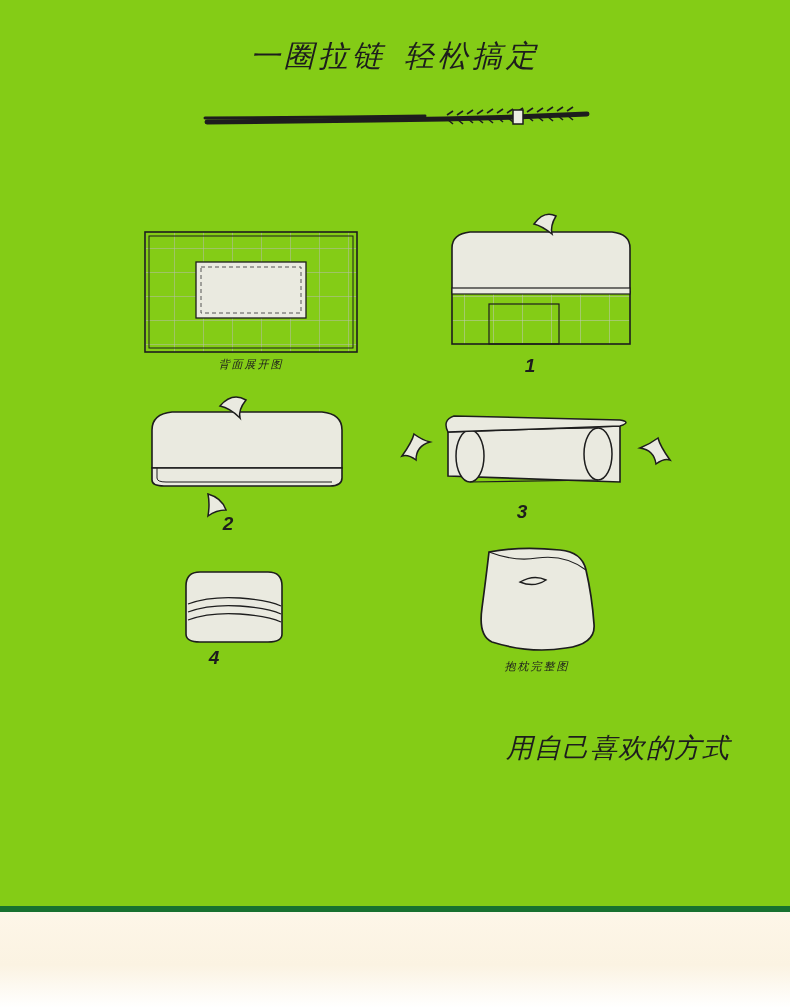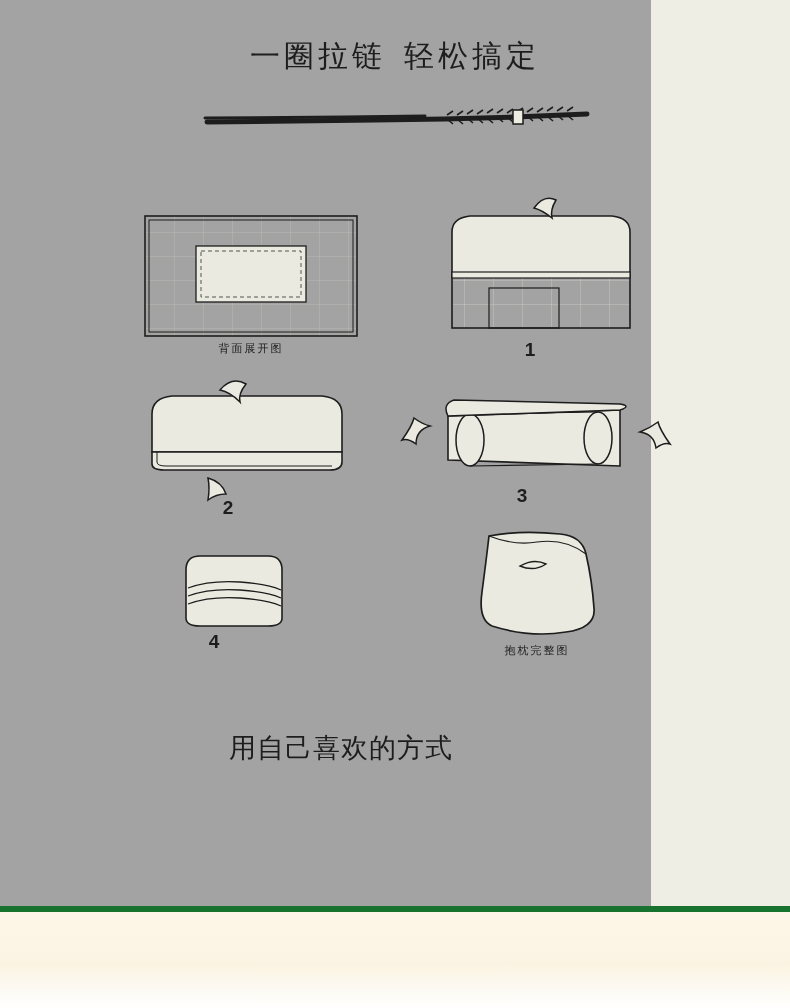--- a/index.html
+++ b/index.html
@@ -8,23 +8,24 @@
     width: 790px;
     height: 1008px;
     background: #eeeee4;
     font-family: "Liberation Sans", sans-serif;
     color: #222;
     position: relative;
     overflow: hidden;
   }
   .page {
     position: relative;
-    width: 651px;
+    width: 790px;
     height: 1008px;
-    background: #a3a3a3;
+    background: #84cc16;
+    font-style: italic;
   }
   .title {
     position: absolute;
     top: 36px;
     left: 0;
     width: 790px;
     text-align: center;
     font-size: 30px;
     letter-spacing: 4px;
     color: #1d1d1d;
@@ -34,31 +35,31 @@
   .title .gap { display: inline-block; width: 18px; }
   .divider {
     position: absolute;
     top: 104px;
     left: 195px;
     width: 400px;
     height: 32px;
   }
   .diagram {
     position: absolute;
-    top: 184px;
+    top: 200px;
     left: 0;
     width: 790px;
     height: 500px;
   }
   .caption {
     position: absolute;
     right: 60px;
     top: 728px;
     width: 500px;
-    text-align: center;
+    text-align: right;
     font-size: 27px;
     line-height: 1.5;
     color: #1d1d1d;
     letter-spacing: 1px;
   }
   .caption div { white-space: nowrap; }
   .green-bar {
     position: absolute;
     left: 0;
     top: 906px;

